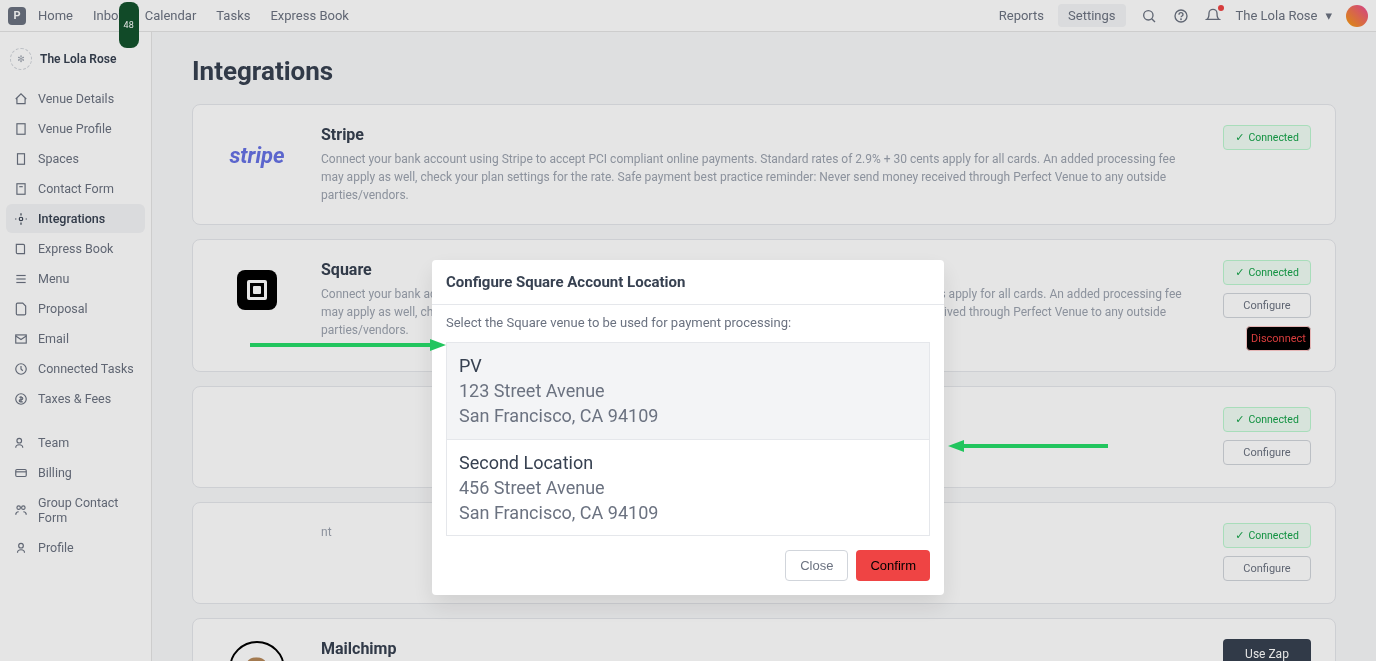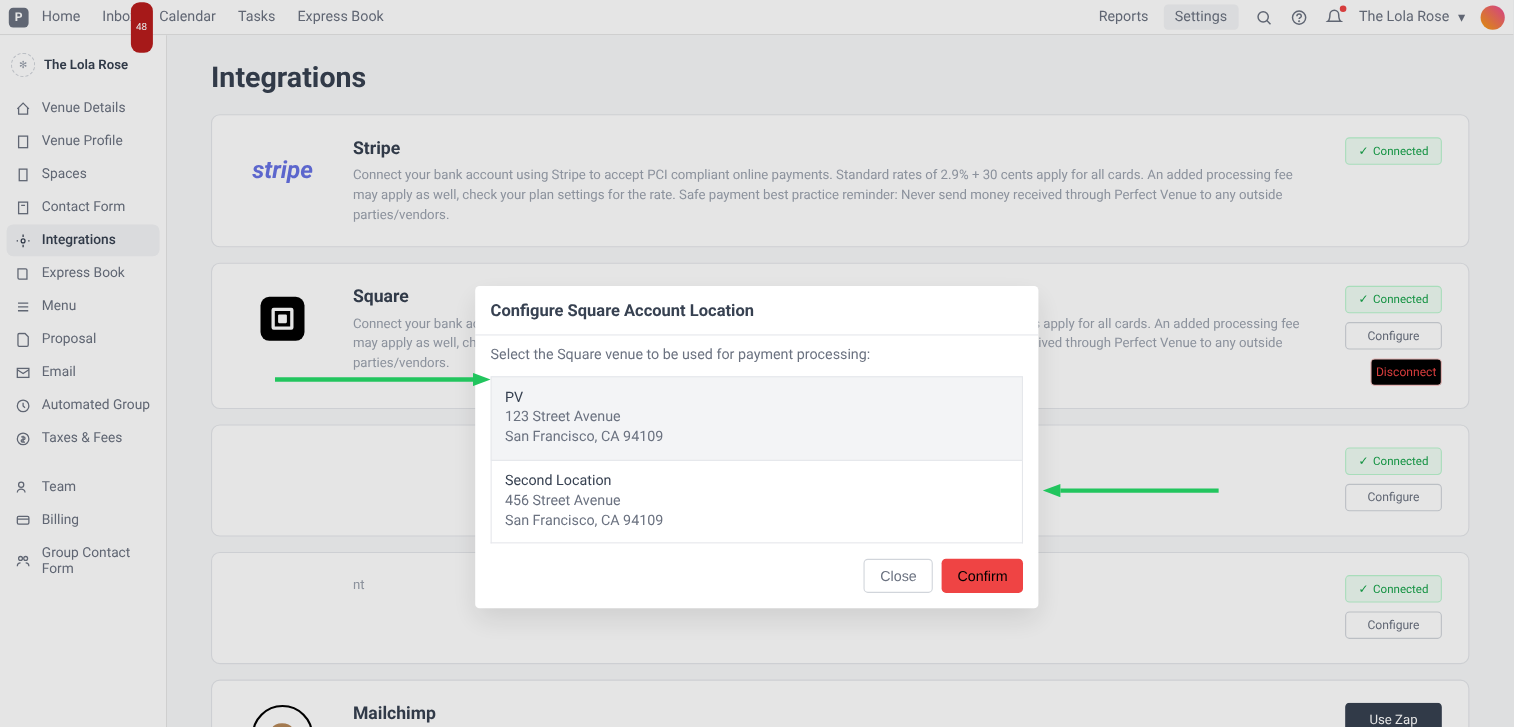--- a/index.html
+++ b/index.html
@@ -3,21 +3,21 @@
   <meta charset="utf-8">
   <style>
     * { box-sizing: border-box; margin: 0; padding: 0; }
     body { font-family: -apple-system, BlinkMacSystemFont, 'Segoe UI', Roboto, sans-serif; background: #f8f9fa; color: #333; font-size: 14px; width: 1376px; height: 661px; overflow: hidden; position: relative; }
     
     
     .header { height: 32px; background: #fff; border-bottom: 1px solid #e5e5e5; display: flex; align-items: center; padding: 0 8px; }
     .logo { width: 18px; height: 18px; background: #6b7280; border-radius: 4px; margin-right: 12px; display: flex; align-items: center; justify-content: center; color: #fff; font-size: 11px; font-weight: bold; }
     .nav-menu { display: flex; gap: 20px; flex: 1; }
     .nav-item { color: #6b7280; font-size: 13px; cursor: pointer; position: relative; }
-    .badge { background: #b91c1c; color: #fff; border-radius: 8px; font-size: 9px; padding: 18px 5px; position: absolute; top: -6px; right: -14px; }
+    .badge { background: #14532d; color: #fff; border-radius: 8px; font-size: 9px; padding: 18px 5px; position: absolute; top: -6px; right: -14px; }
     .header-right { display: flex; align-items: center; gap: 14px; }
     .header-right span { color: #6b7280; font-size: 13px; }
     .settings-pill { background: #f3f4f6; padding: 4px 10px; border-radius: 4px; font-size: 12px; color: #6b7280; }
     .icon-btn { width: 18px; height: 18px; display: flex; align-items: center; justify-content: center; color: #6b7280; cursor: pointer; }
     .noti-dot { position: relative;}
     .noti-dot::after { content: ''; position: absolute; top: -2px; right: -2px; width: 6px; height: 6px; background: #ef4444; border-radius: 50%; }
     .avatar { width: 22px; height: 22px; border-radius: 50%; background: linear-gradient(45deg, #f59e0b, #ec4899); }
     .chev { font-size: 10px; color: #9ca3af; margin-left: -6px;}
     
     
@@ -51,21 +51,21 @@
     .btn-outline { background: #fff; border-color: #d1d5db; color: #6b7280; }
     .btn-danger-outline { background: #000000; border-color: #fecaca; color: #ef4444; margin-left: 23px; }
     .btn-dark { background: #374151; color: #fff; padding: 7px 0; font-size: 12px;}
     
     
     .modal-backdrop { position: absolute; inset: 0; background: rgba(0,0,0,0.1); display: flex; align-items: flex-start; justify-content: center; padding-top: 260px; }
     .modal { background: #fff; border-radius: 4px; width: 512px; box-shadow: 0 10px 25px rgba(0,0,0,0.1); }
     .modal-header { padding: 13px 14px; font-size: 15px; font-weight: 700; color: #374151; border-bottom: 1px solid #e5e7eb; }
     .modal-body { padding: 10px 14px 14px; }
     .modal-text { font-size: 13px; color: #6b7280; margin-bottom: 12px; }
-    .location-option { border: 1px solid #e5e7eb; padding: 10px 12px; cursor: pointer; font-size: 13px; line-height: 1.4; color: #6b7280; }
+    .location-option { border: 1px solid #e5e7eb; padding: 10px 12px; cursor: pointer; font-size: 18px; line-height: 1.4; color: #6b7280; }
     .location-option.selected { background: #f3f4f6; }
     .location-option + .location-option { border-top: none; }
     .loc-name { color: #374151; }
     .modal-footer { display: flex; justify-content: flex-end; gap: 8px; padding: 0 14px 14px; }
     .btn-close { padding: 7px 14px; border: 1px solid #d1d5db; background: #fff; border-radius: 4px; font-size: 13px; color: #6b7280; cursor: pointer; }
     .btn-confirm { padding: 7px 14px; border: none; background: #ef4444; border-radius: 4px; font-size: 13px; color: #000000; cursor: pointer; }
     
     
     .arrow { position: absolute; pointer-events: none; z-index: 200; }
     .arrow-left { left: 250px; top: 339px; width: 196px; height: 12px; }
@@ -199,21 +199,21 @@
           </span>
           <span>Email</span>
         </div>
         <div class="side-item">
           <span class="side-icon">
             <svg viewBox="0 0 24 24" width="14" height="14" fill="none" stroke="currentColor" stroke-width="2">
               <circle cx="12" cy="12" r="9"></circle>
               <path d="M12 7v5l3 3"></path>
             </svg>
           </span>
-          <span>Automated Group</span>
+          <span>Connected Tasks</span>
         </div>
         <div class="side-item">
           <span class="side-icon">
             <svg viewBox="0 0 24 24" width="14" height="14" fill="none" stroke="currentColor" stroke-width="2">
               <circle cx="12" cy="12" r="9"></circle>
               <path d="M12 7v10M9 9h4a2 2 0 010 4h-2a2 2 0 000 4h4"></path>
             </svg>
           </span>
           <span>Taxes &amp; Fees</span>
         </div>
@@ -240,20 +240,29 @@
         </div>
         <div class="side-item">
           <span class="side-icon">
             <svg viewBox="0 0 24 24" width="14" height="14" fill="none" stroke="currentColor" stroke-width="2">
               <circle cx="8" cy="8" r="3"></circle>
               <circle cx="16" cy="8" r="3"></circle>
               <path d="M3 20c0-3 2-5 5-5M21 20c0-3-2-5-5-5"></path>
             </svg>
           </span>
           <span>Group Contact Form</span>
+        </div>
+        <div class="side-item">
+          <span class="side-icon">
+            <svg viewBox="0 0 24 24" width="14" height="14" fill="none" stroke="currentColor" stroke-width="2">
+              <circle cx="12" cy="8" r="4"></circle>
+              <path d="M6 20c0-3 3-5 6-5s6 2 6 5"></path>
+            </svg>
+          </span>
+          <span>Profile</span>
         </div>
       </div>
   </div>
 
   <div class="main">
     <h1 class="page-title">Integrations</h1>
     <div id="int-list">
         <div class="int-card">
           <div class="int-logo">
             <div class="stripe-logo">stripe</div>

